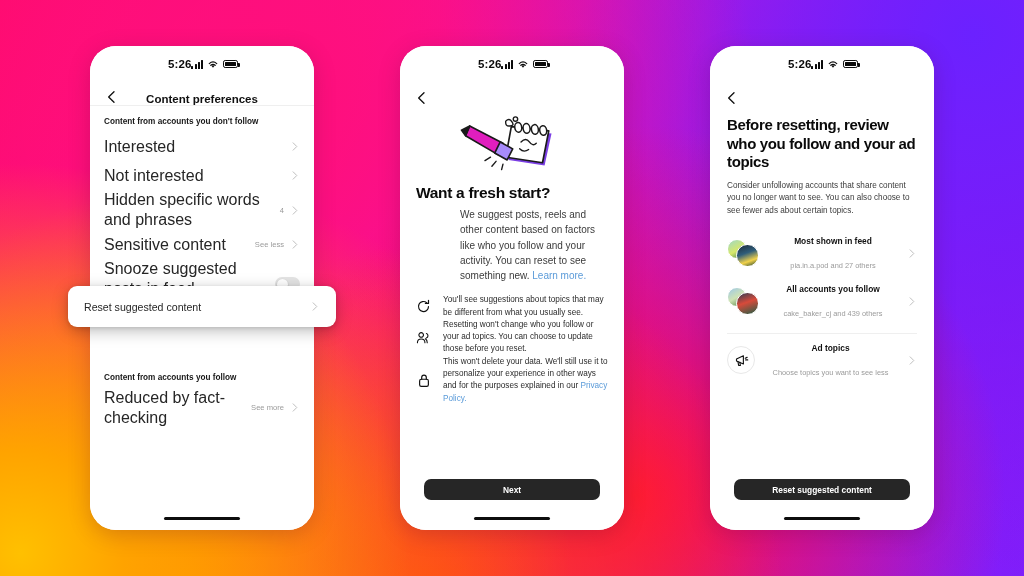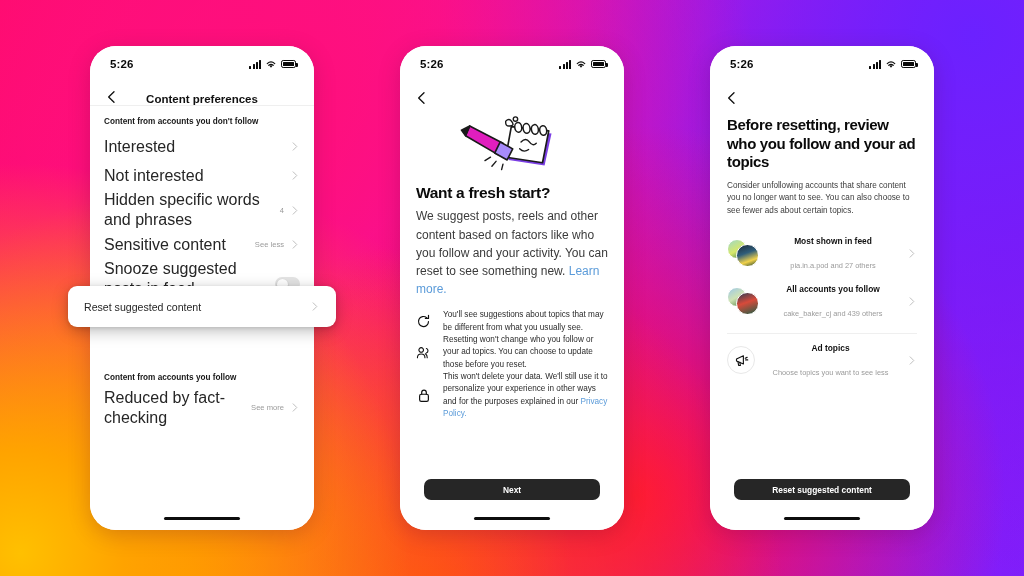--- a/index.html
+++ b/index.html
@@ -34,21 +34,21 @@
   }
   #phone1 { left: 90px; }
   #phone2 { left: 400px; }
   #phone3 { left: 710px; }
 
   .screen { position: relative; width: 100%; height: 100%; background:#fff; }
 
   
   .statusbar {
     height: 30px; display: flex; align-items: center;
-    justify-content: space-between; padding: 6px 18px 0 20px;
+    justify-content: center; padding: 6px 18px 0 20px;
   }
   .st-time { font-size: 11.5px; font-weight: 700; color:#0b0b0b; letter-spacing:.1px; }
   .st-icons { display:flex; align-items:center; gap:4px; }
   .bars { display:flex; align-items:flex-end; gap:1.2px; height:9px; }
   .bars i { width:2px; background:#0b0b0b; border-radius:.5px; display:block; }
   .bars i:nth-child(1){height:3px;} .bars i:nth-child(2){height:5px;}
   .bars i:nth-child(3){height:7px;} .bars i:nth-child(4){height:9px;}
   .batt {
     width:15px; height:8px; border:1.3px solid #0b0b0b; border-radius:2.2px;
     position:relative; background:#0b0b0b; background-clip:content-box; padding:1px;
@@ -101,21 +101,21 @@
   }
   .callout-text { flex:1; font-size:10.6px; color:#262626; }
 
   
   .p2body { padding: 2px 16px 0; }
   .illus { display:flex; justify-content:center; padding: 6px 0 10px; }
   .h1 {
     font-size:15.5px; font-weight:700; color:#0a0a0a;
     letter-spacing:-.3px; line-height:1.18; padding-bottom:5px;
   }
-  .p-body { font-size:12px; color:#3b3b3b; line-height:1.52; }
+  .p-body { font-size:10px; color:#3b3b3b; line-height:1.52;margin-left:44px; }
   .lnk { color:#5b9bd9; }
   .bullets { padding-top:11px; display:flex; flex-direction:column; }
   .bullet { display:flex; gap:12px; align-items:center; }
   .b-ico { width:15px; flex:none; display:flex; justify-content:center; }
   .b-txt { font-size:8.2px; color:#2b2b2b; line-height:1.5; }
 
   
   .p3body { padding: 10px 17px 0; }
   .h3t { font-size:15px; font-weight:700; color:#0a0a0a; letter-spacing:-.35px; line-height:1.24; }
   .p3sub { font-size:8.2px; color:#3b3b3b; line-height:1.52; padding-top:8px; }

